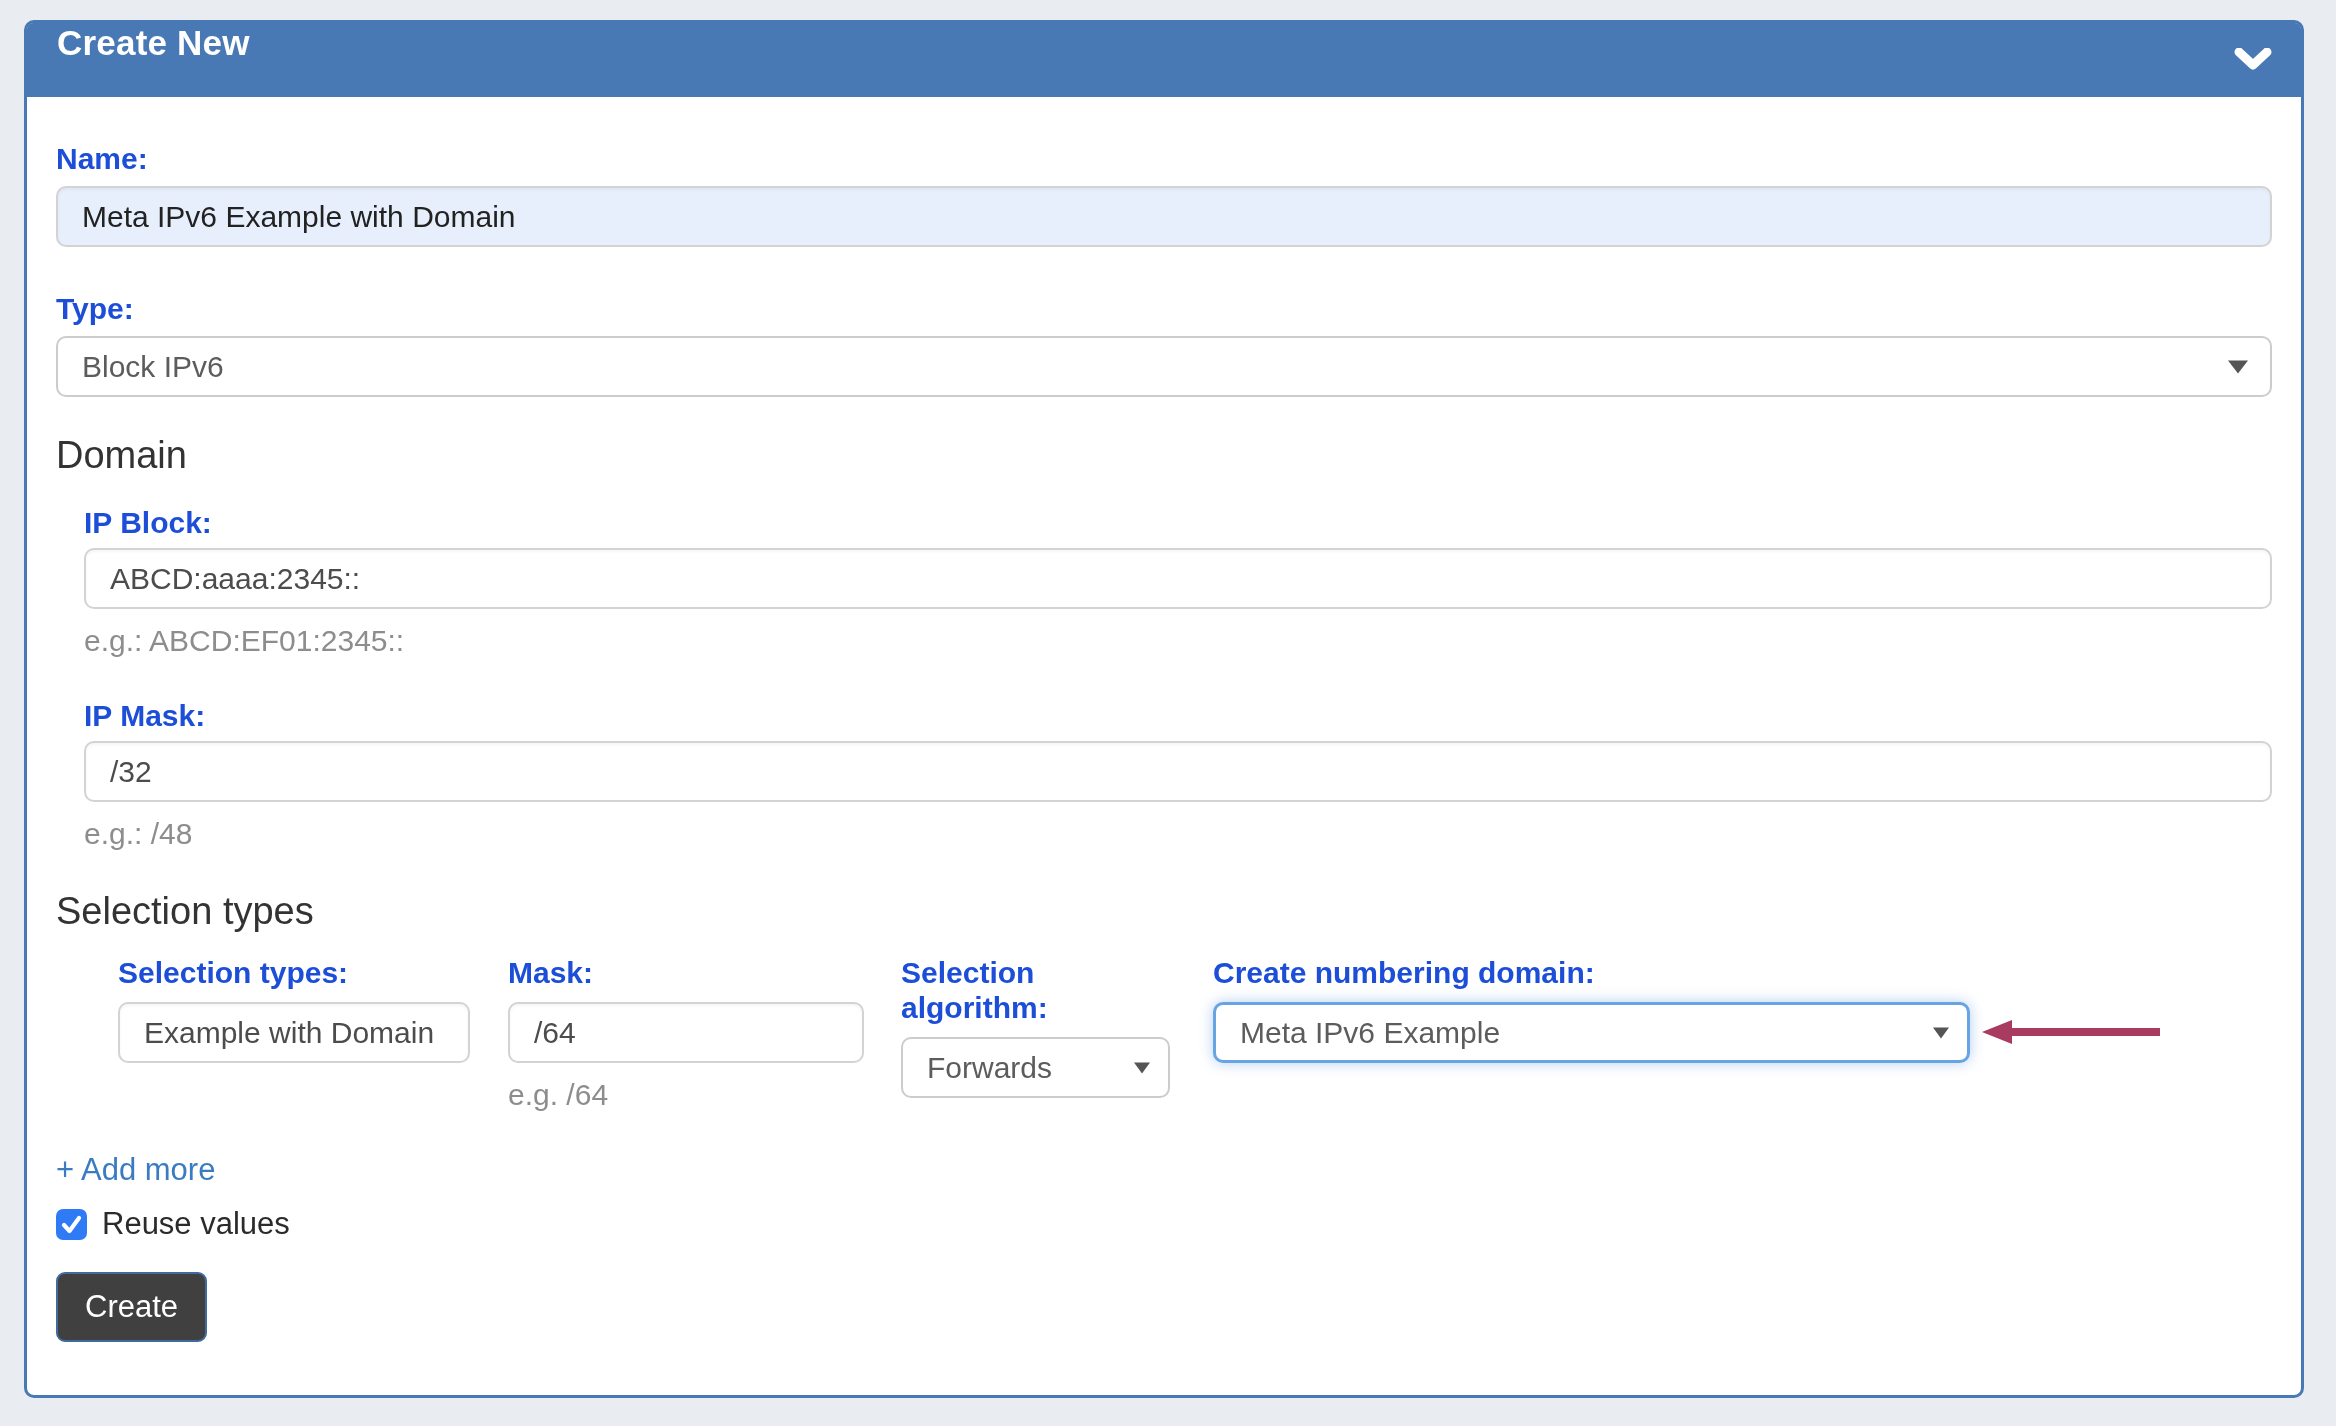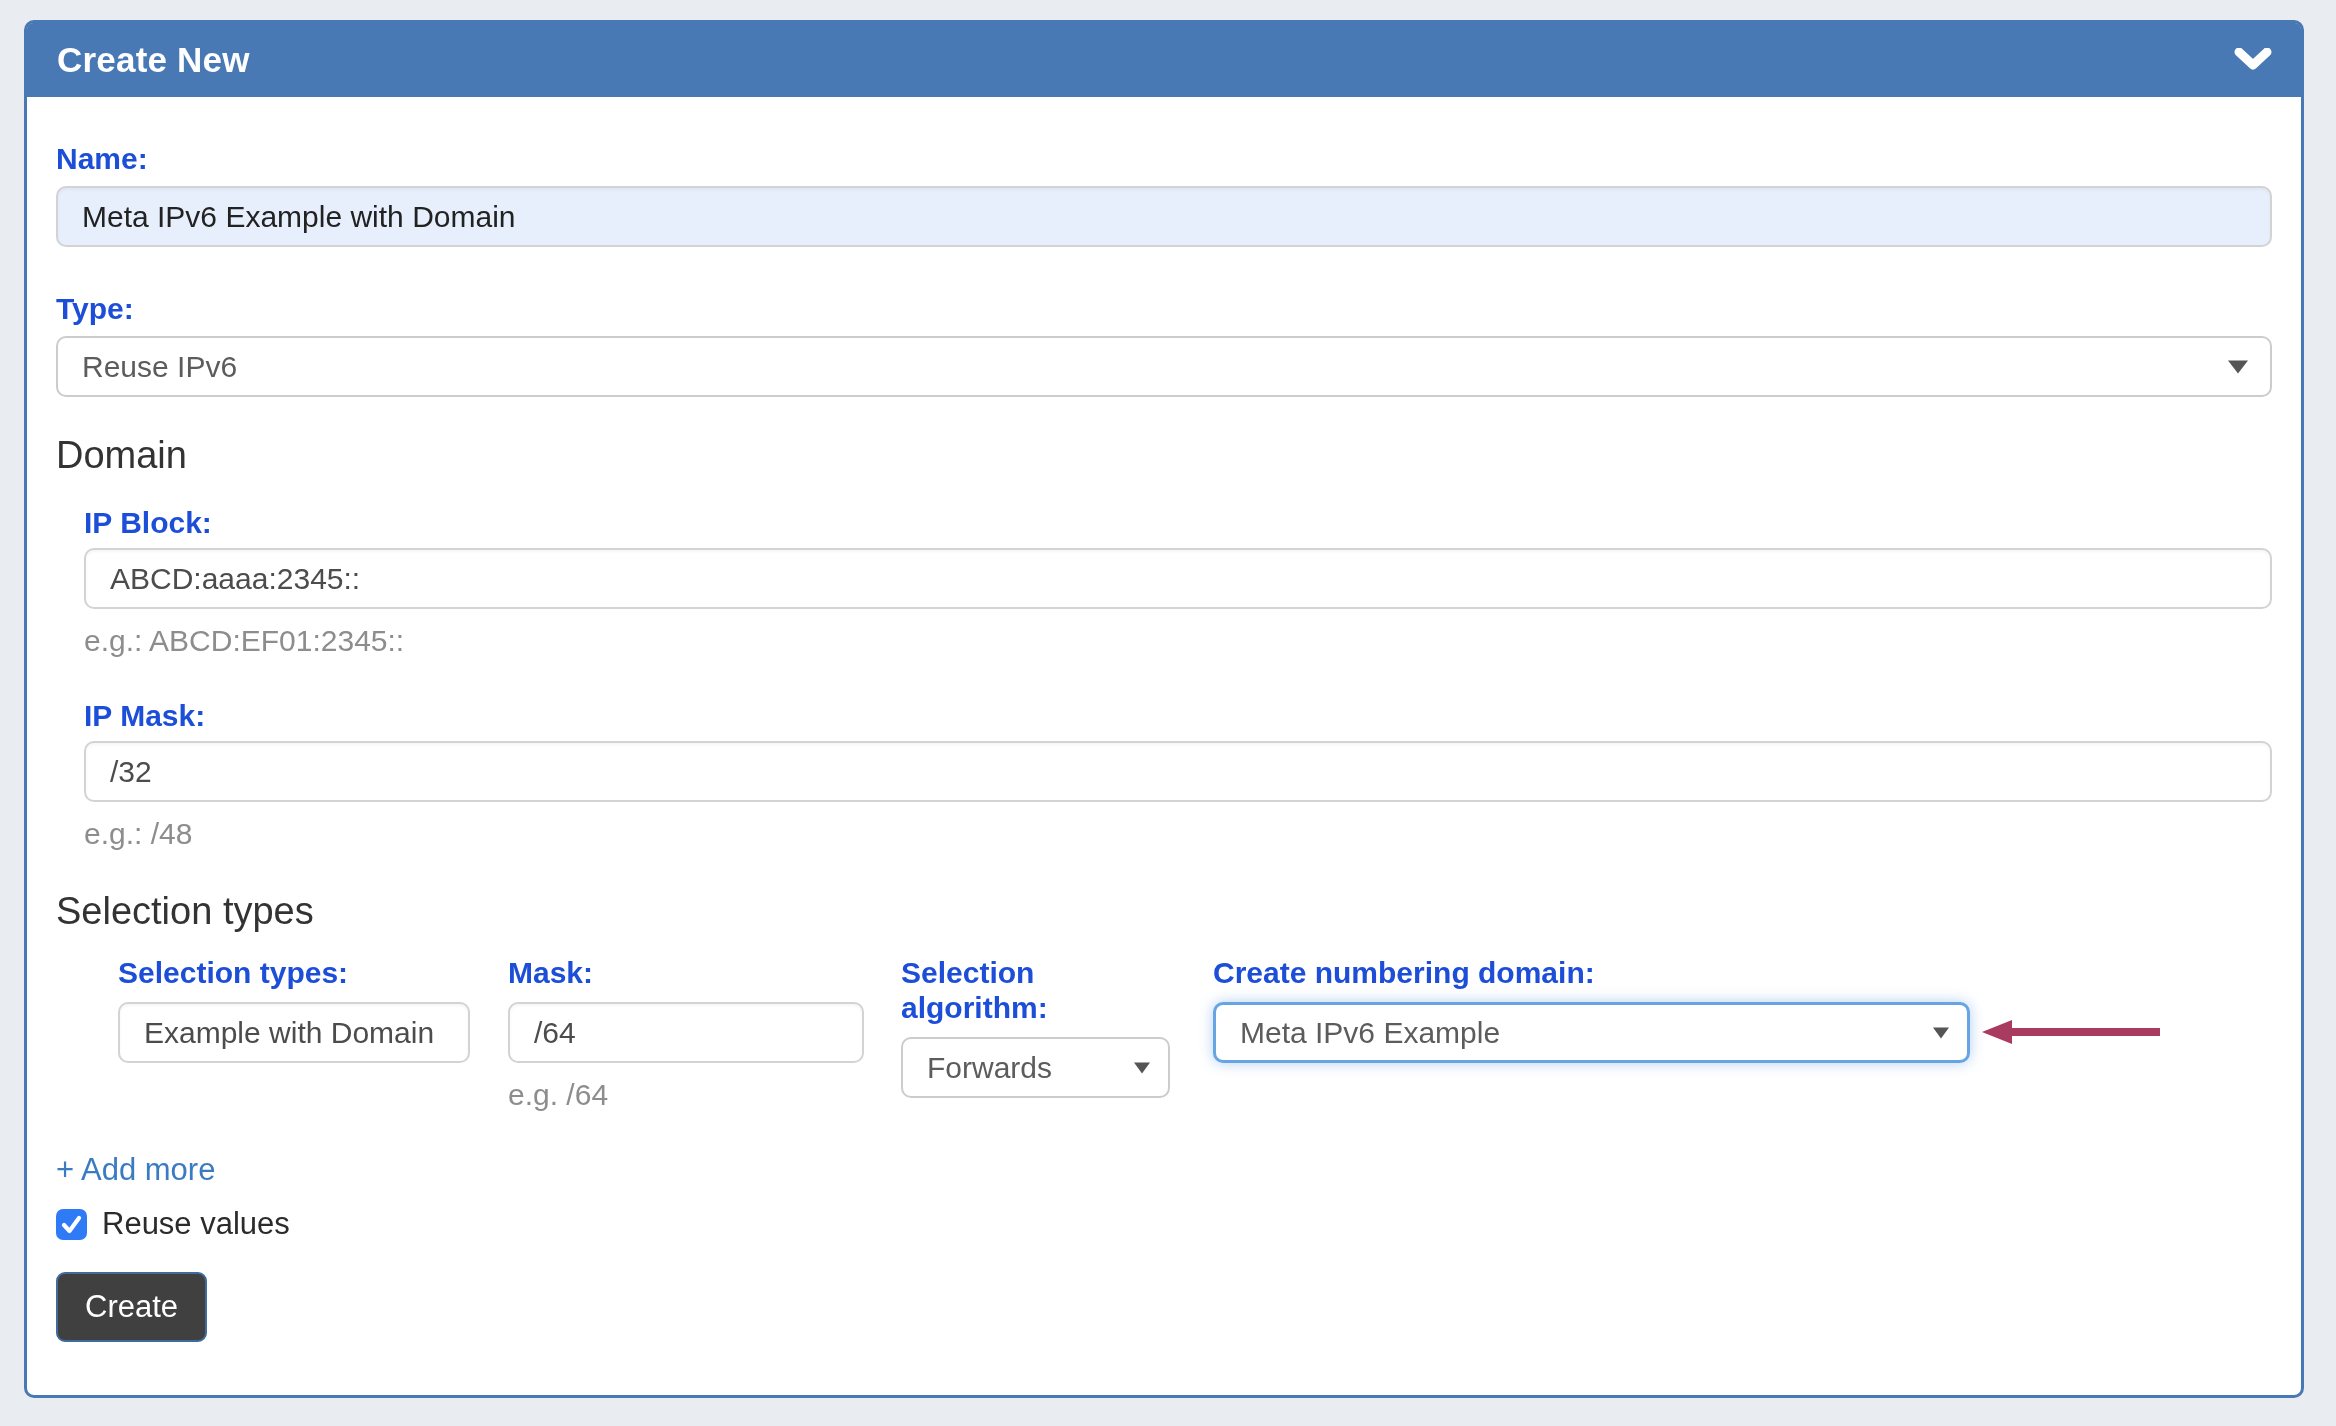--- a/index.html
+++ b/index.html
@@ -16,21 +16,20 @@
     background: #ffffff;
     border: 3px solid #4879b4;
     border-radius: 10px;
     position: relative;
   }
   .panel-header {
     height: 74px;
     background: #4879b4;
     border-radius: 6px 6px 0 0;
     display: flex;
-    align-items: center;
     padding: 0 30px;
     position: relative;
   }
   .panel-title {
     color: #ffffff;
     font-size: 35px;
     font-weight: bold;
     letter-spacing: 0.2px;
   }
   .collapse-toggle {
@@ -208,21 +207,21 @@
     </span>
   </div>
 
   <div class="panel-body">
 
     <div class="field-label">Name:</div>
     <input class="text-input autofill" type="text" value="Meta IPv6 Example with Domain" style="">
 
     <div class="field-label">Type:</div>
     <div class="select">
-      <span>Reuse IPv6</span>
+      <span>Block IPv6</span>
       <span class="caret"></span>
     </div>
 
     <div class="section-heading">Domain</div>
 
     <div class="indent">
       <div class="field-label">IP Block:</div>
       <input class="text-input" type="text" value="ABCD:aaaa:2345::" style="">
       <div class="hint">e.g.: ABCD:EF01:2345::</div>
 

